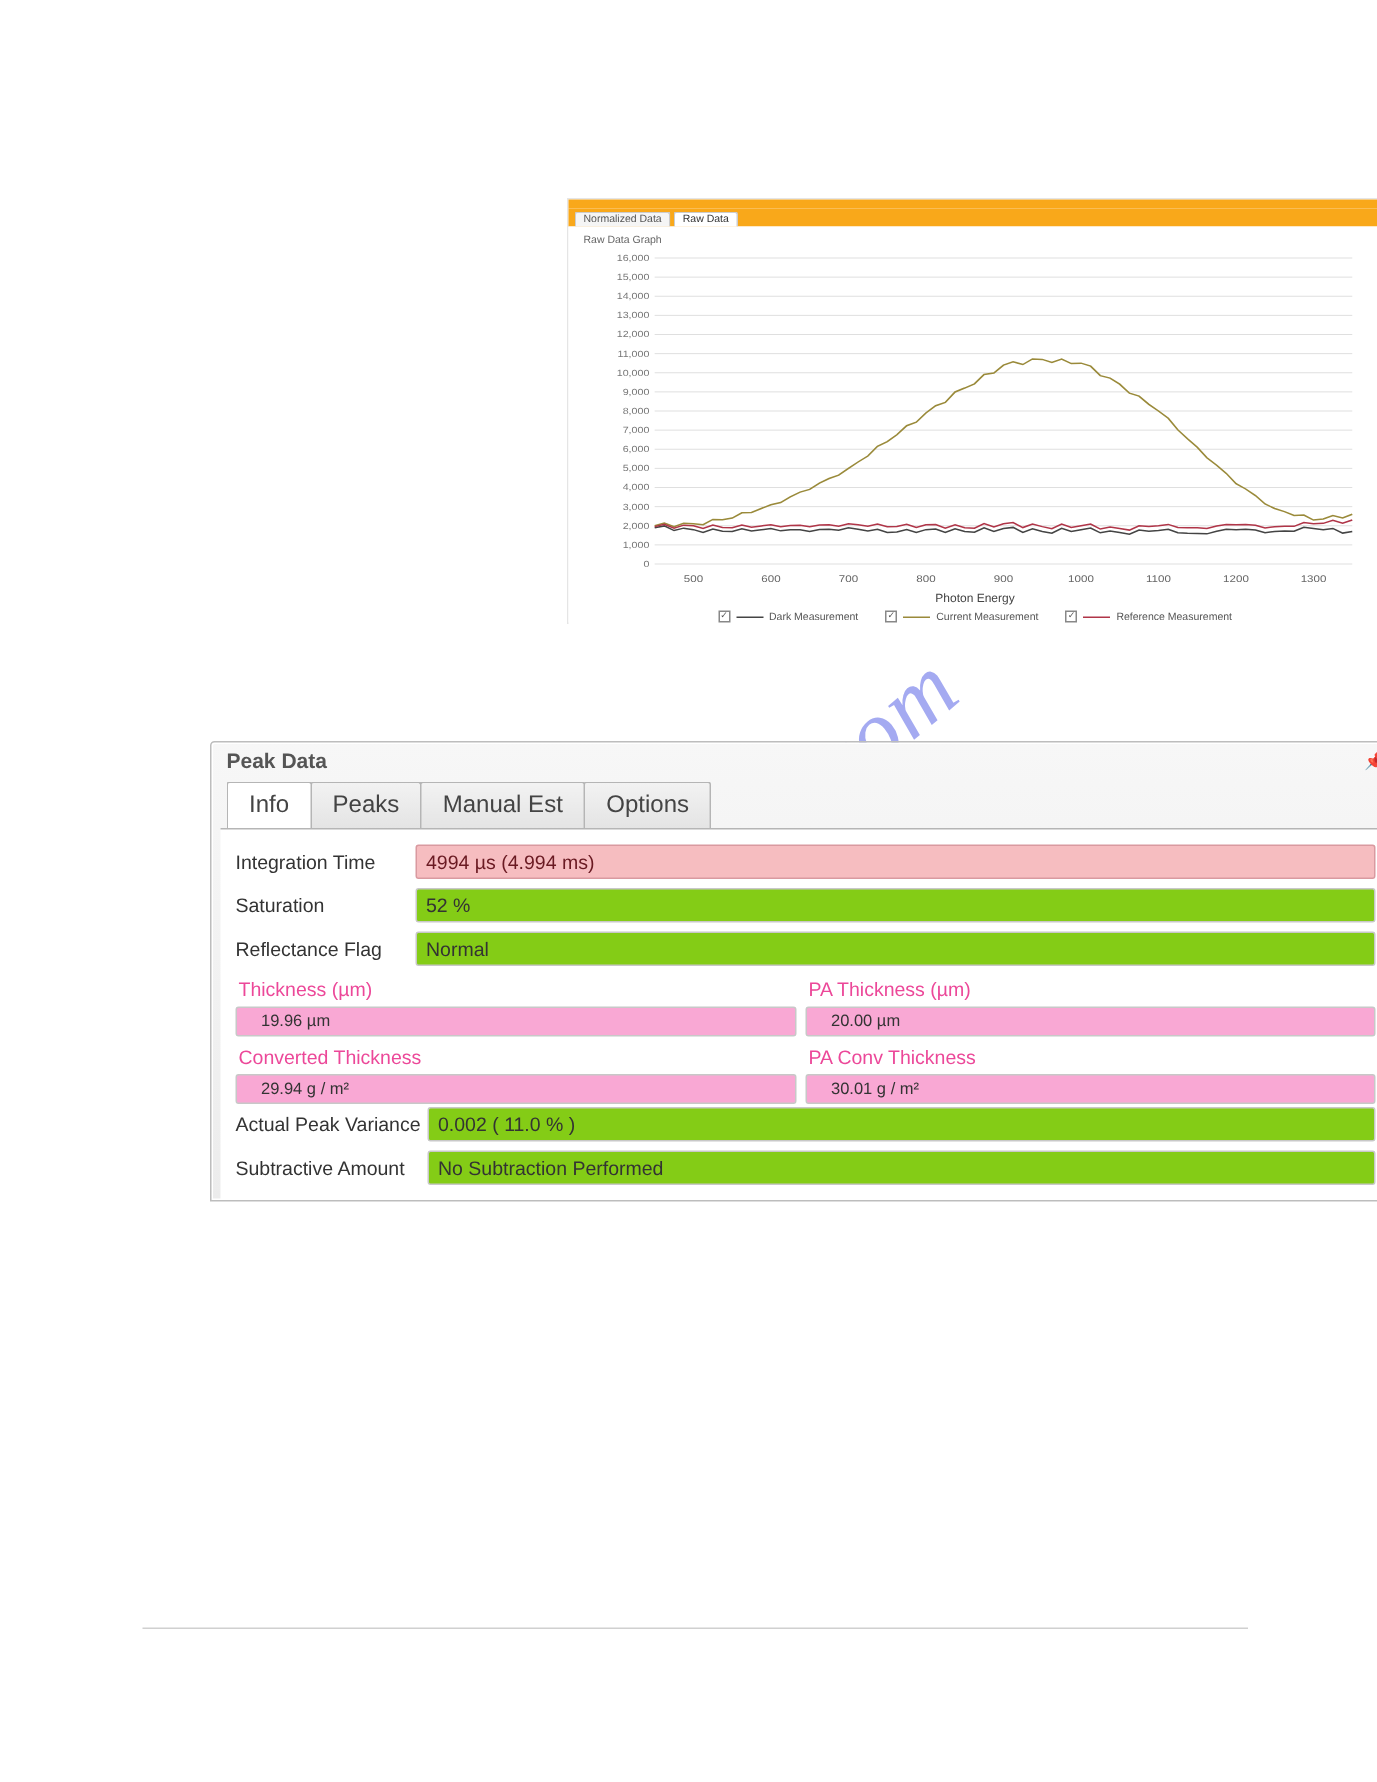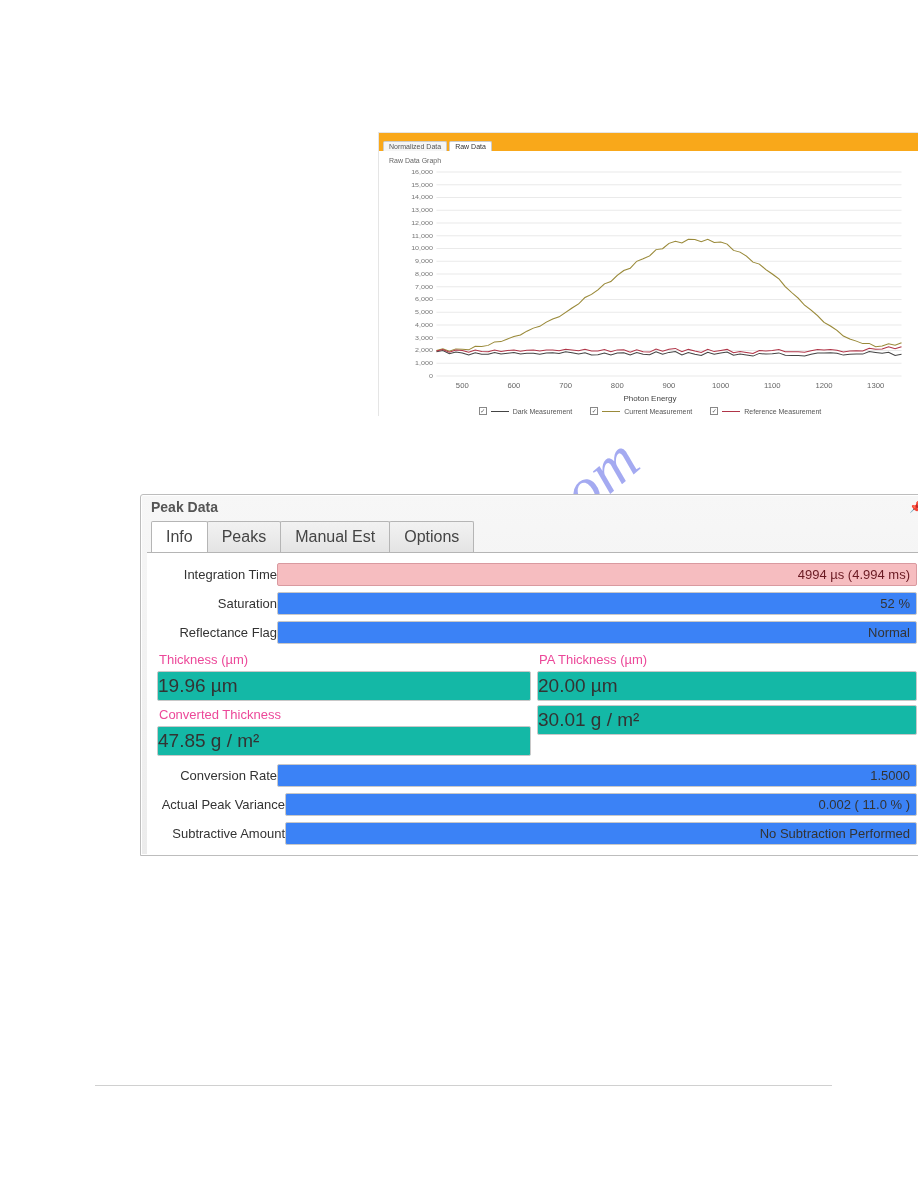--- a/index.html
+++ b/index.html
@@ -138,29 +138,28 @@
     border-top: 1px solid #b5b5b5;
     margin: 0 6px 0 6px;
     padding: 10px 10px 10px 10px;
   }
   .row {
     display: flex;
     align-items: center;
     margin-bottom: 6px;
     font-size: 13px;
     color: #333;
-    text-align: right;
   }
   .lbl { width: 120px; flex-shrink: 0; }
   .lbl-wide { width: 128px; flex-shrink: 0; }
   .val-box {
     flex: 1;
     border: 1px solid #c8c8c8;
     border-radius: 2px;
-    background: #3b82f6;
+    background: #84cc16;
     padding: 3px 6px;
     font-size: 13px;
     color: #333;
   }
   .val-box.pink {
     background: #f6bdc0;
     border-color: #d99aa0;
     color: #6a1a22;
   }
   .two-col {
@@ -175,23 +174,23 @@
     gap: 2px;
   }
   .col-label {
     font-size: 13px;
     color: #ec4899;
     padding: 2px 2px;
   }
   .col-box {
     border: 1px solid #c8c8c8;
     border-radius: 2px;
-    background: #14b8a6;
-    padding: 3px 0;
-    font-size: 19px;
+    background: #f9a8d4;
+    padding: 3px 16px;
+    font-size: 11px;
     color: #333;
     margin-right: 6px;
   }
   .col:last-child .col-box { margin-right: 0; }
 
   
   .watermark {
     position: absolute;
     left: 50%;
     top: 50%;
@@ -324,31 +323,28 @@
       </div>
       <div class="col">
         <div class="col-label">PA Thickness (µm)</div>
         <div class="col-box">20.00 µm</div>
       </div>
     </div>
 
     <div class="two-col" style="margin-top:4px;">
       <div class="col">
         <div class="col-label">Converted Thickness</div>
-        <div class="col-box">47.85 g / m²</div>
+        <div class="col-box">29.94 g / m²</div>
       </div>
       <div class="col">
+        <div class="col-label">PA Conv Thickness</div>
         <div class="col-box">30.01 g / m²</div>
       </div>
     </div>
 
-    <div class="row" style="margin-top:8px;">
-      <div class="lbl">Conversion Rate</div>
-      <div class="val-box">1.5000</div>
-    </div>
 
     <div class="row">
       <div class="lbl-wide">Actual Peak Variance</div>
       <div class="val-box">0.002 ( 11.0 % )</div>
     </div>
 
     <div class="row" style="margin-bottom:0;">
       <div class="lbl-wide">Subtractive Amount</div>
       <div class="val-box">No Subtraction Performed</div>
     </div>

